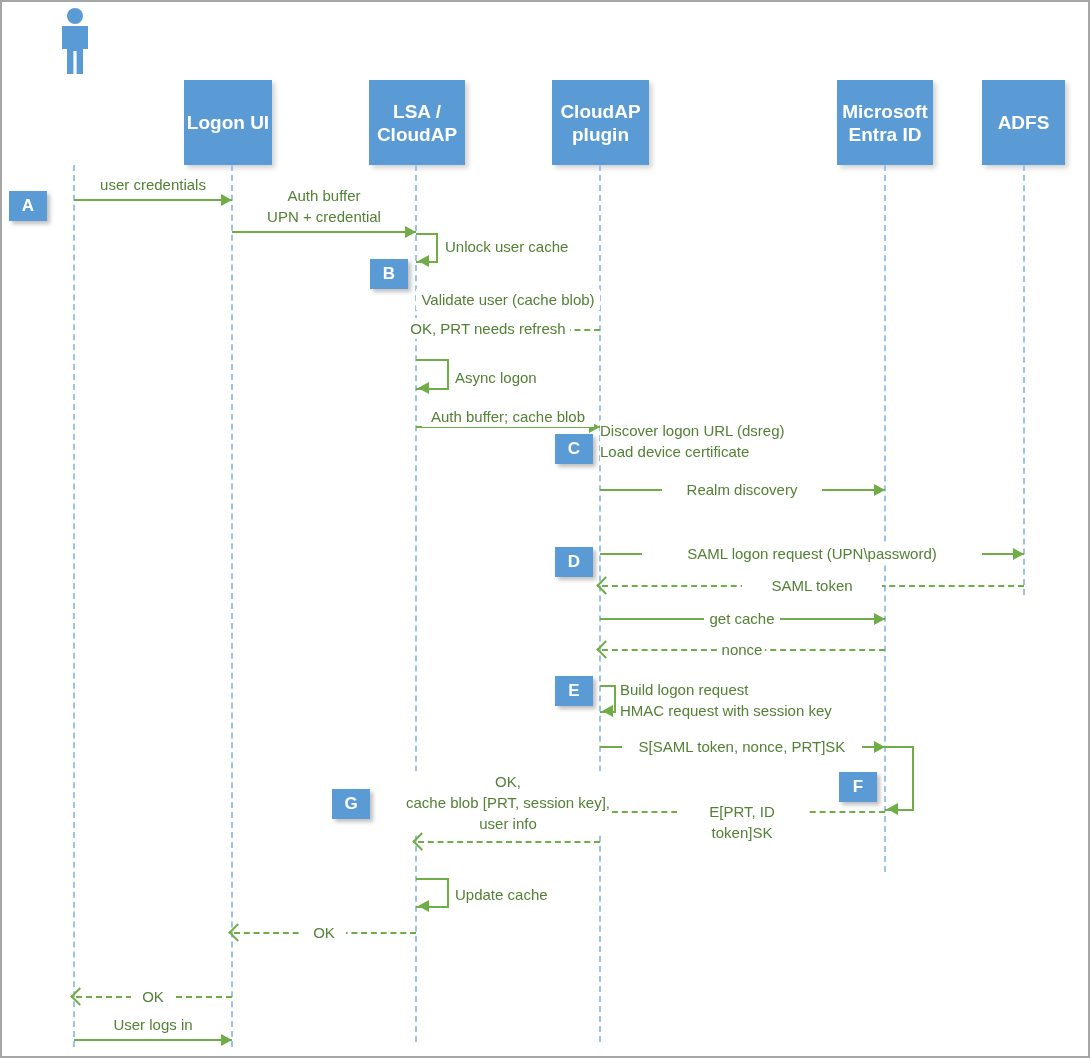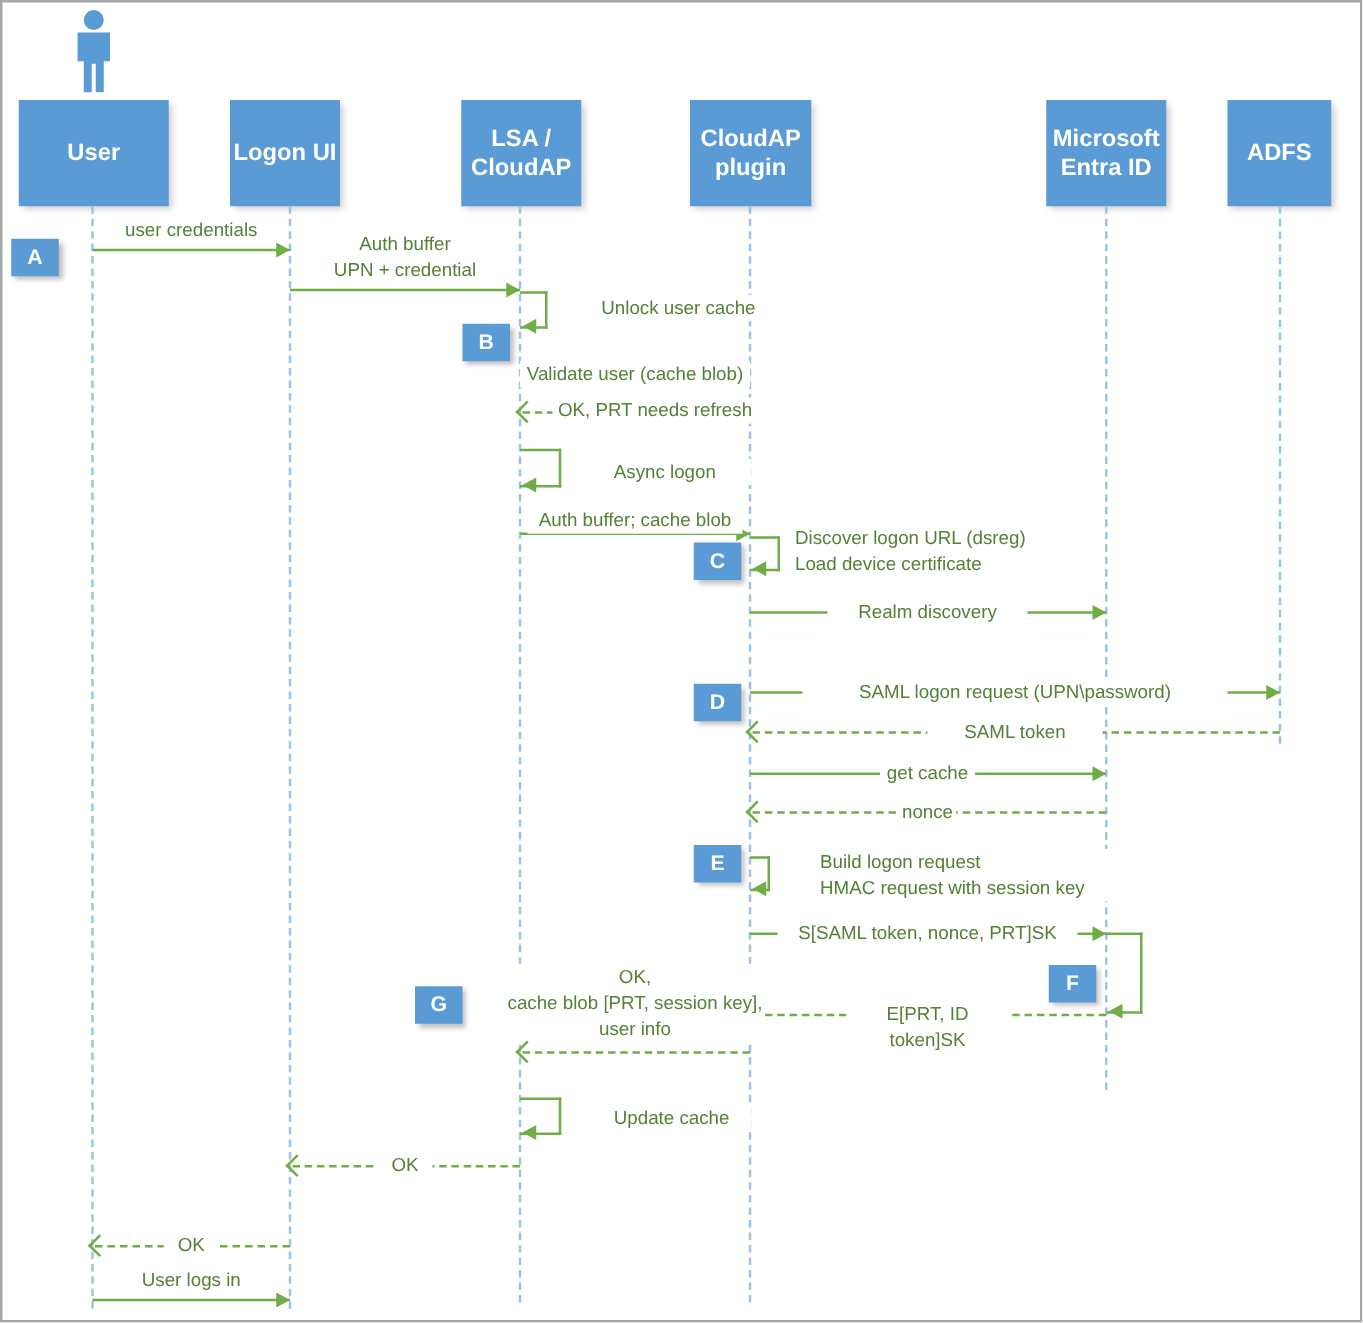--- a/index.html
+++ b/index.html
@@ -21,40 +21,39 @@
   .ah-r{position:absolute;width:0;height:0;border-left:11px solid #70AD47;
         border-top:6px solid transparent;border-bottom:6px solid transparent;}
   .ah-l{position:absolute;width:0;height:0;border-right:11px solid #70AD47;
         border-top:6px solid transparent;border-bottom:6px solid transparent;}
   .chev-l{position:absolute;width:11px;height:11px;border-left:2px solid #70AD47;
         border-bottom:2px solid #70AD47;transform:rotate(45deg);}
   .msg-label{
     position:absolute;background:#fff;color:#538135;font-size:15px;line-height:21px;
     text-align:center;white-space:pre-line;
   }
-  .msg-label.left{text-align:left;margin-left:36px;}
+  .msg-label.left{text-align:left;}
   .self-loop{position:absolute;border:2px solid #70AD47;border-left:none;box-sizing:border-box;}
   .step{
     position:absolute;width:38px;height:30px;background:#5B9BD5;color:#fff;
     font-weight:bold;font-size:17px;display:flex;align-items:center;justify-content:center;
     box-shadow:3px 3px 4px rgba(0,0,0,0.25);
   }
   .person{position:absolute;left:55px;top:6px;}
 </style>
 </head>
 <body>
 
 <div class="canvas">
 
   <svg class="person" width="36" height="66" viewBox="0 0 36 66">
     <circle cx="18" cy="8" r="8" fill="#5B9BD5"></circle>
     <path fill="#5B9BD5" d="M5 18 H31 V41 H26 V66 H19.6 V43 H16.4 V66 H10 V41 H5 Z"></path>
   </svg>
 
-  <div class="actor" style="left:13px;width:120px">User</div>
   <div class="actor" style="left:182px;width:88px">Logon UI</div>
   <div class="actor" style="left:367px;width:96px">LSA /
 CloudAP</div>
   <div class="actor" style="left:550px;width:97px">CloudAP
 plugin</div>
   <div class="actor" style="left:835px;width:96px">Microsoft
 Entra ID</div>
   <div class="actor" style="left:980px;width:83px">ADFS</div>
 
   <div class="lifeline" style="left:71px;height:882px"></div>
@@ -82,21 +81,21 @@
   <div class="ah-r" style="left:403px;top:224px"></div>
 
   <div class="self-loop" style="left:414px;top:231px;width:22px;height:30px"></div>
   <div class="ah-l" style="left:416px;top:253px"></div>
   <div class="msg-label left" style="left:443px;top:234px;width:140px">Unlock user cache</div>
 
   <div class="msg-label" style="left:414px;top:287px;width:184px">Validate user (cache blob)</div>
 
   <div class="hline dashed" style="left:416px;top:327px;width:182px"></div>
   <div class="chev-l" style="left:413px;top:321px"></div>
-  <div class="msg-label" style="left:440px;top:316px;width:164px">OK, PRT needs refresh</div>
+  <div class="msg-label" style="left:404px;top:316px;width:164px">OK, PRT needs refresh</div>
 
   <div class="self-loop" style="left:414px;top:357px;width:33px;height:31px"></div>
   <div class="ah-l" style="left:416px;top:380px"></div>
   <div class="msg-label left" style="left:453px;top:365px;width:110px">Async logon</div>
 
   <div class="hline" style="left:414px;top:424px;width:184px"></div>
   <div class="ah-r" style="left:587px;top:419px"></div>
   <div class="msg-label" style="left:420px;top:404px;width:172px">Auth buffer; cache blob</div>
 
   <div class="self-loop" style="left:598px;top:427px;width:24px;height:28px"></div>

